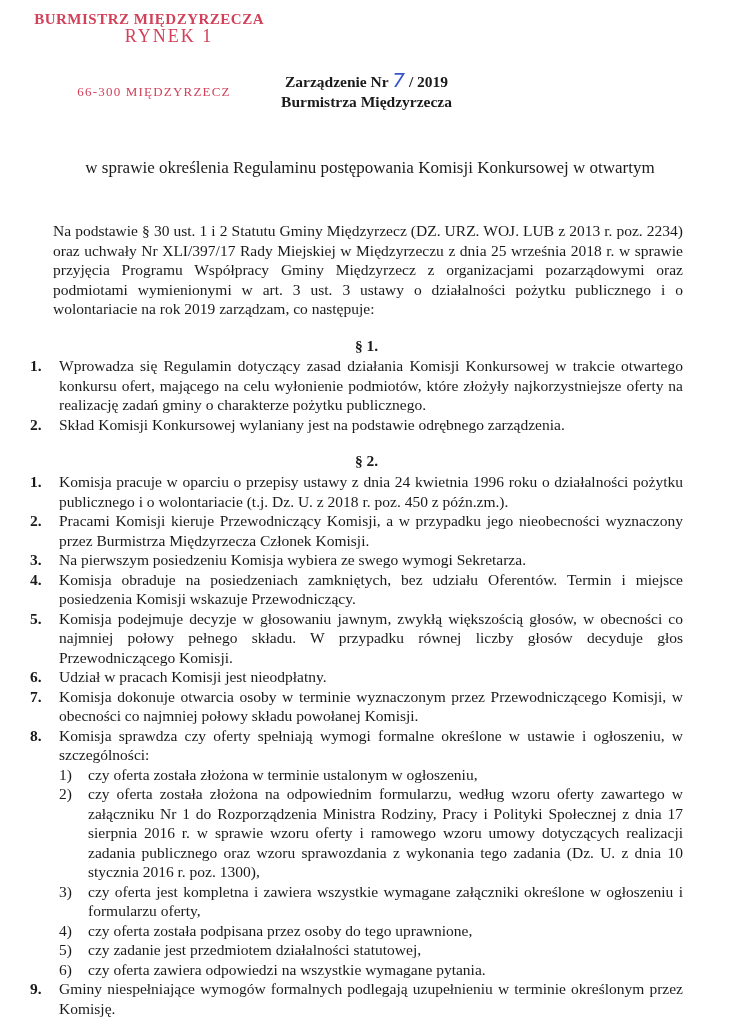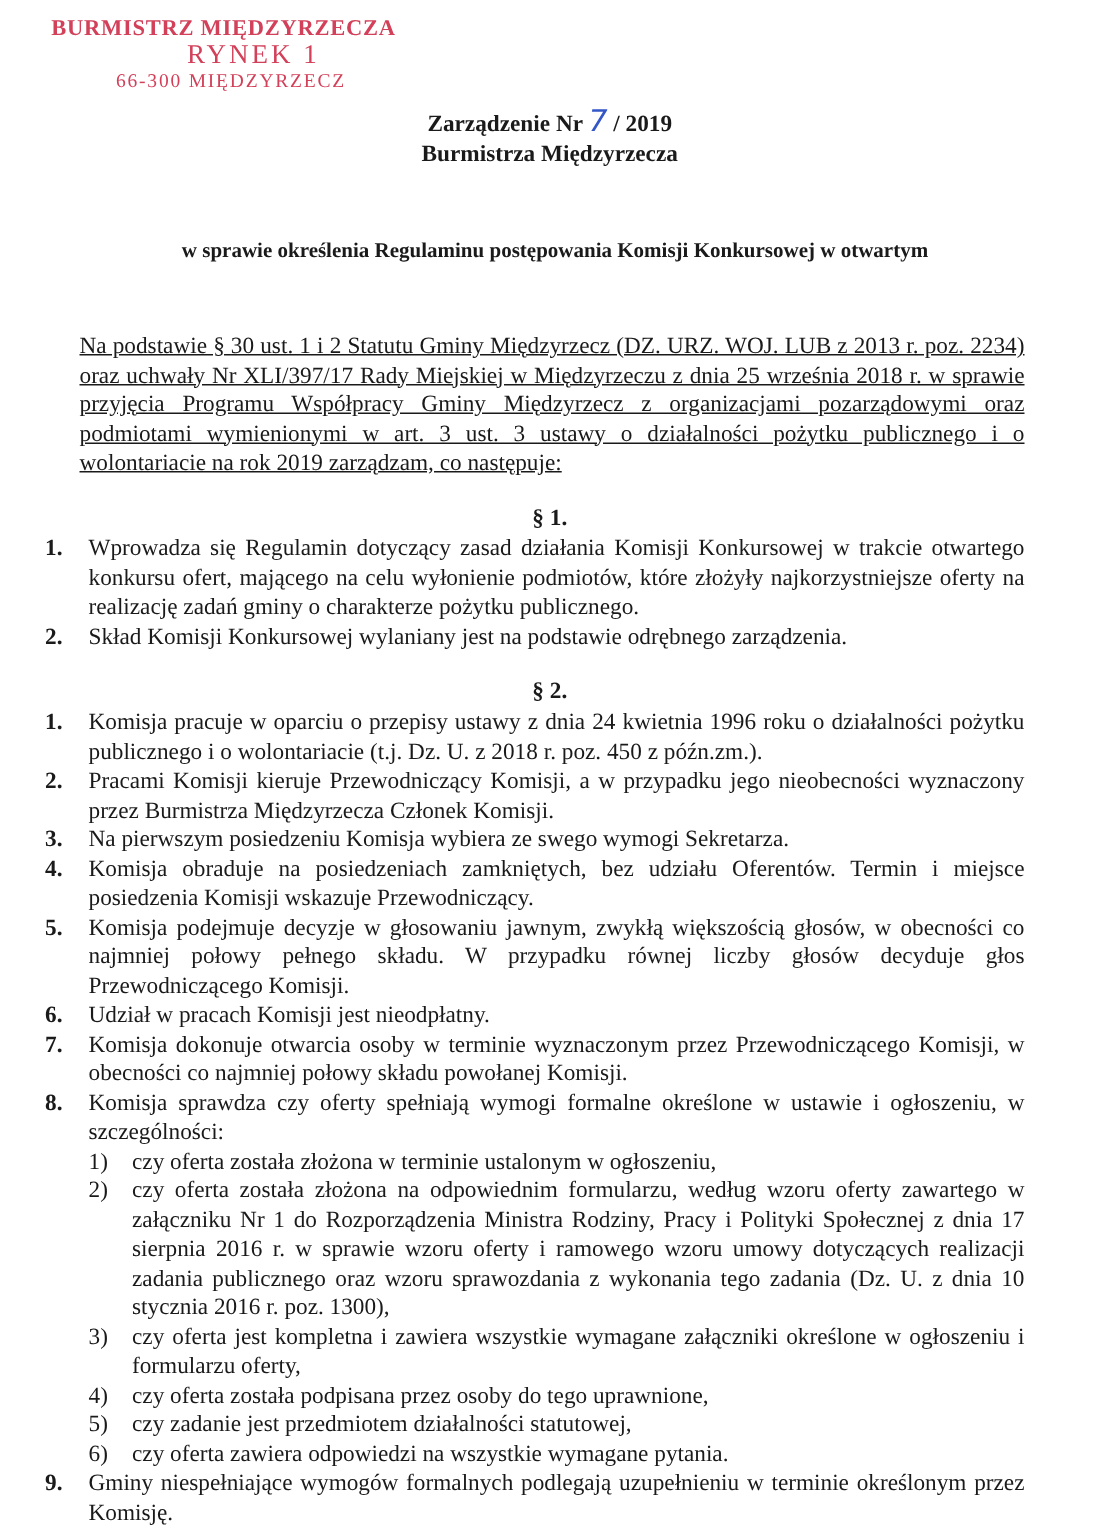--- a/index.html
+++ b/index.html
@@ -6,38 +6,38 @@
   body {
     width: 733px; height: 1024px; position: relative; overflow: hidden;
     font-family: "Liberation Serif", "DejaVu Serif", serif;
     color: #1a1a1a;
   }
   .stamp {
     position: absolute; left: 34px; top: 10px; width: 230px;
     color: #d2405a; text-align: center;
     font-family: "Liberation Serif", serif;
   }
-  .stamp .l1 { font-size: 15px; font-weight: bold; letter-spacing: 0.5px; line-height: 18px; }
+  .stamp .l1 { font-size: 15px; font-weight: bold; letter-spacing: 0.5px; line-height: 18px; text-align: right; }
   .stamp .l2 { font-size: 18px; letter-spacing: 2px; line-height: 17px; margin-left: 40px; }
-  .stamp .l3 { font-size: 13px; letter-spacing: 1.2px; line-height: 17px; margin-left: 10px; }
+  .stamp .l3 { font-size: 13px; letter-spacing: 1.2px; line-height: 17px; margin-left: 10px; margin-top: 38px; }
 
   .header {
     position: absolute; left: 0; top: 70px; width: 733px; text-align: center;
     font-weight: bold; font-size: 15.5px; line-height: 20px;
   }
   .hand { color: #3457c8; font-family: "DejaVu Sans", sans-serif; font-weight: normal; font-style: italic; font-size: 20px; }
 
   .subject {
     position: absolute; left: 50px; top: 157px; width: 640px; text-align: center;
-    font-weight: bold; font-size: 14px; line-height: 21px;
+    font-weight: normal; font-size: 17px; line-height: 21px;
   }
 
   .preamble {
     position: absolute; left: 53px; top: 221px; width: 630px;
-    font-size: 15.5px; line-height: 19.5px; text-align: justify; text-decoration: underline;
+    font-size: 15.5px; line-height: 19.5px; text-align: justify;
   }
 
   .section-title {
     position: absolute; width: 733px; left: 0; text-align: center;
     font-weight: bold; font-size: 15.5px;
   }
   .list {
     position: absolute; left: 28px; width: 655px;
     font-size: 15.5px; line-height: 19.5px;
   }

